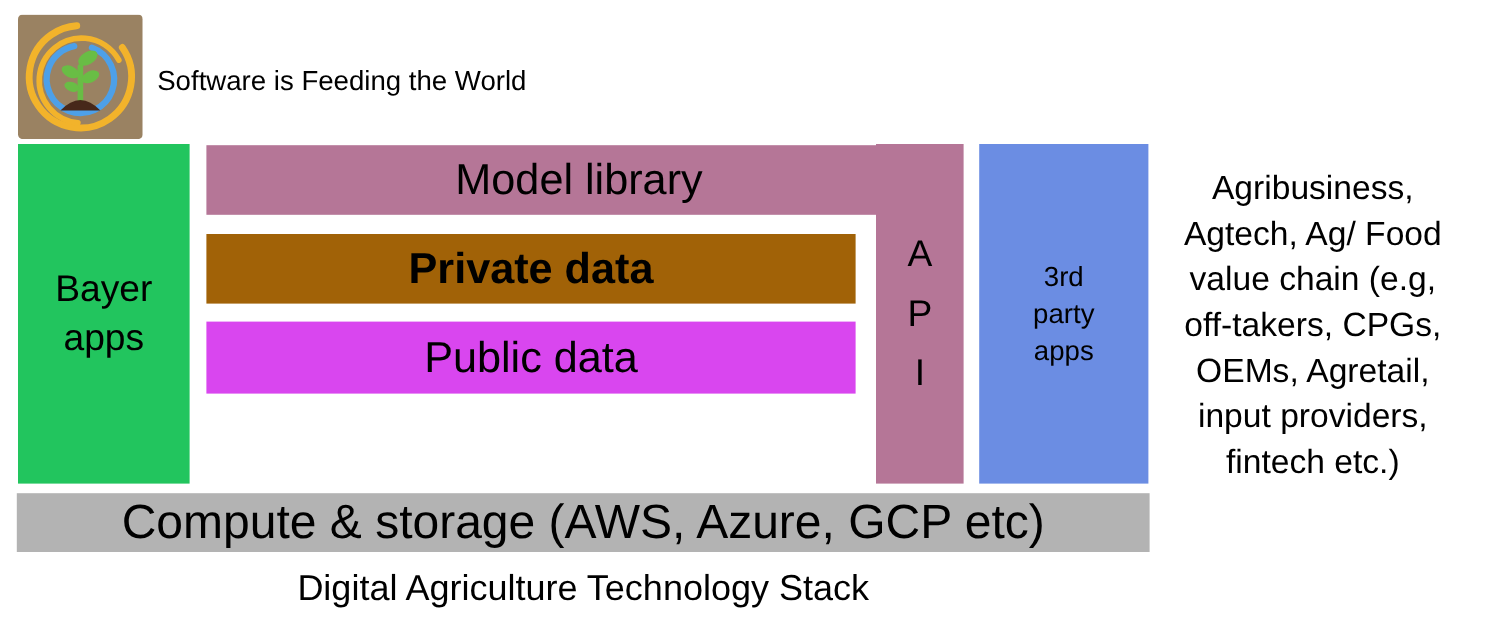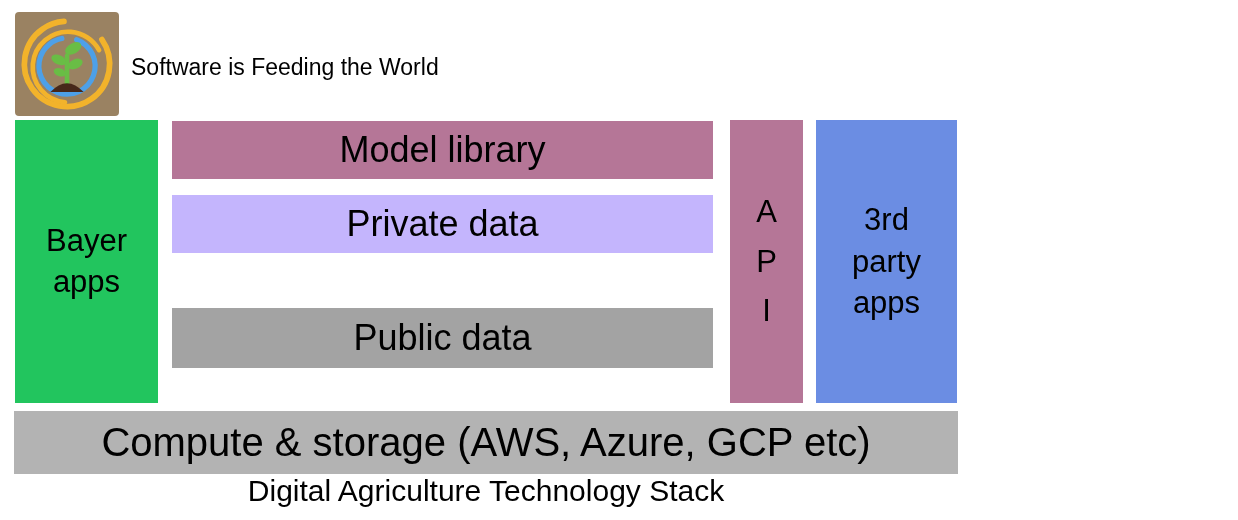--- a/index.html
+++ b/index.html
@@ -12,32 +12,32 @@
   .tagline{left:131px;top:54px;font-size:23px;color:#000000;white-space:nowrap;}
   .block{
     display:flex;align-items:center;justify-content:center;text-align:center;
     white-space:pre-line;
   }
   .bayer{left:15px;top:120px;width:143px;height:283px;font-size:31px;line-height:1.3;}
   .bar{
     left:172px;width:541px;display:flex;align-items:center;justify-content:center;
     font-size:36px;text-align:center;
   }
-  .bar1{top:121px;height:58px;}
+  .bar1{top:121px;height:58px;padding-left:40px;}
   .bar2{top:195px;height:58px;}
   .bar3{top:268px;height:60px;}
   .bar4{top:342px;height:60px;}
   .api{left:730px;top:120px;width:73px;height:283px;font-size:31px;line-height:1.6;}
-  .third{left:816px;top:120px;width:141px;height:283px;font-size:31px;line-height:1.35;}
+  .third{left:816px;top:120px;width:141px;height:283px;font-size:23px;line-height:1.35;}
   .right-note{
     left:950px;top:138px;width:288px;font-size:28px;line-height:1.36;
     text-align:center;white-space:pre-line;
   }
   .base-bar{
-    left:14px;top:411px;width:944px;height:63px;display:flex;align-items:center;
+    left:14px;top:411px;width:944px;height:49px;display:flex;align-items:center;
     justify-content:center;font-size:40px;white-space:nowrap;
   }
   .caption{left:14px;top:474px;width:944px;text-align:center;font-size:30px;}
 </style>
 </head>
 <body>
 
 <div class="canvas">
 
   <div class="abs logo">
@@ -54,29 +54,36 @@
       <path d="M34 77 Q50 60 66 77 Z" fill="#47281a"></path>
     </svg>
   </div>
 
   <div class="abs tagline">Software is Feeding the World</div>
 
   <div class="abs block bayer" style="background: #22c55e;">Bayer
 apps</div>
 
   <div class="abs bar bar1" style="background: rgb(181, 118, 151);">Model library</div>
-  <div class="abs bar bar2" style="background: #c4b5fd;">Private data</div>
-  <div class="abs bar bar3" style="background: #a3a3a3; margin-top: 40px;">Public data</div>
+  <div class="abs bar bar2" style="background: #a16207; font-weight: bold;">Private data</div>
+  <div class="abs bar bar3" style="background: #d946ef;">Public data</div>
 
   <div class="abs block api" style="background: rgb(181, 118, 151);">A
 P
 I</div>
 
   <div class="abs block third" style="background: rgb(107, 141, 227);">3rd
 party
 apps</div>
 
+  <div class="abs right-note">Agribusiness,
+Agtech, Ag/ Food
+value chain (e.g,
+off-takers, CPGs,
+OEMs, Agretail,
+input providers,
+fintech etc.)</div>
 
   <div class="abs base-bar" style="background: rgb(179, 179, 179);">Compute &amp; storage (AWS, Azure, GCP etc)</div>
 
   <div class="abs caption">Digital Agriculture Technology Stack</div>
 
 </div>
 
 </body></html>

